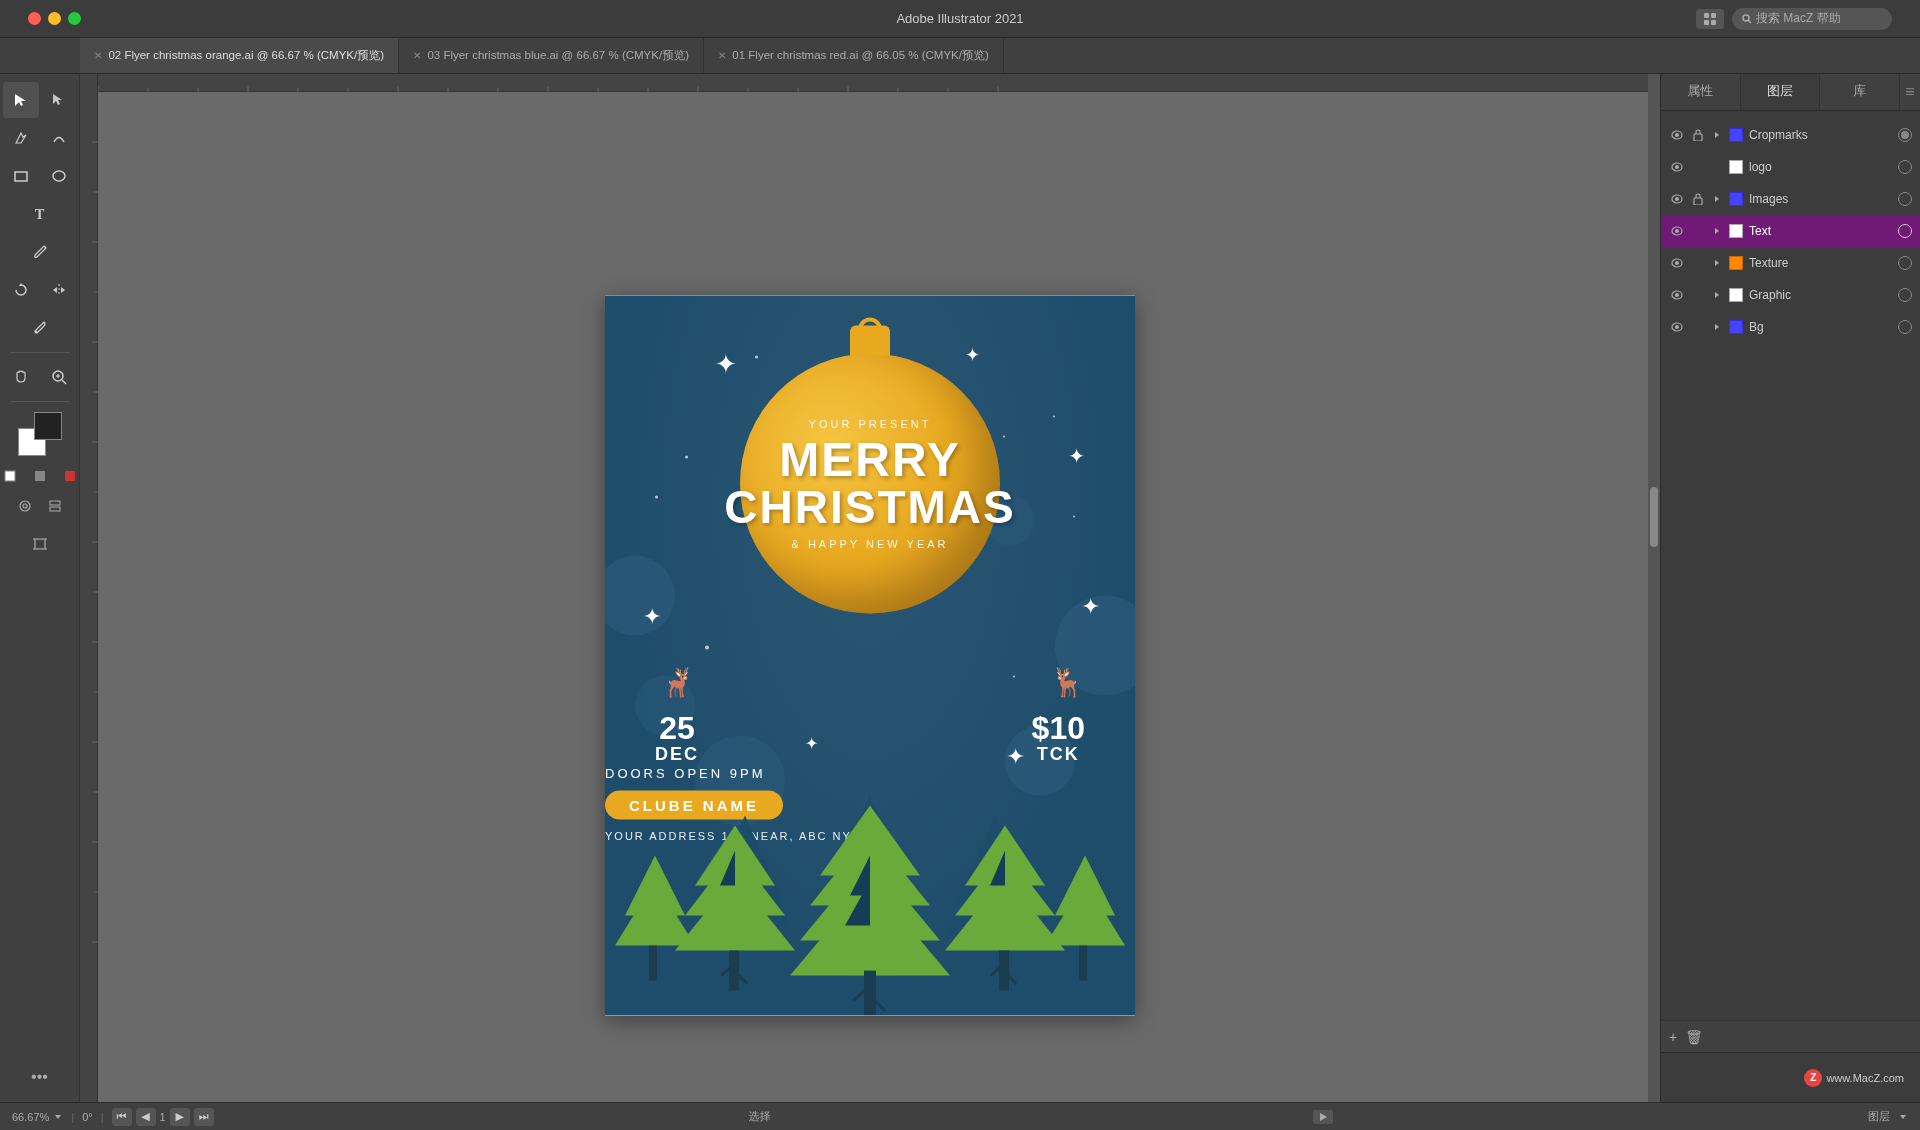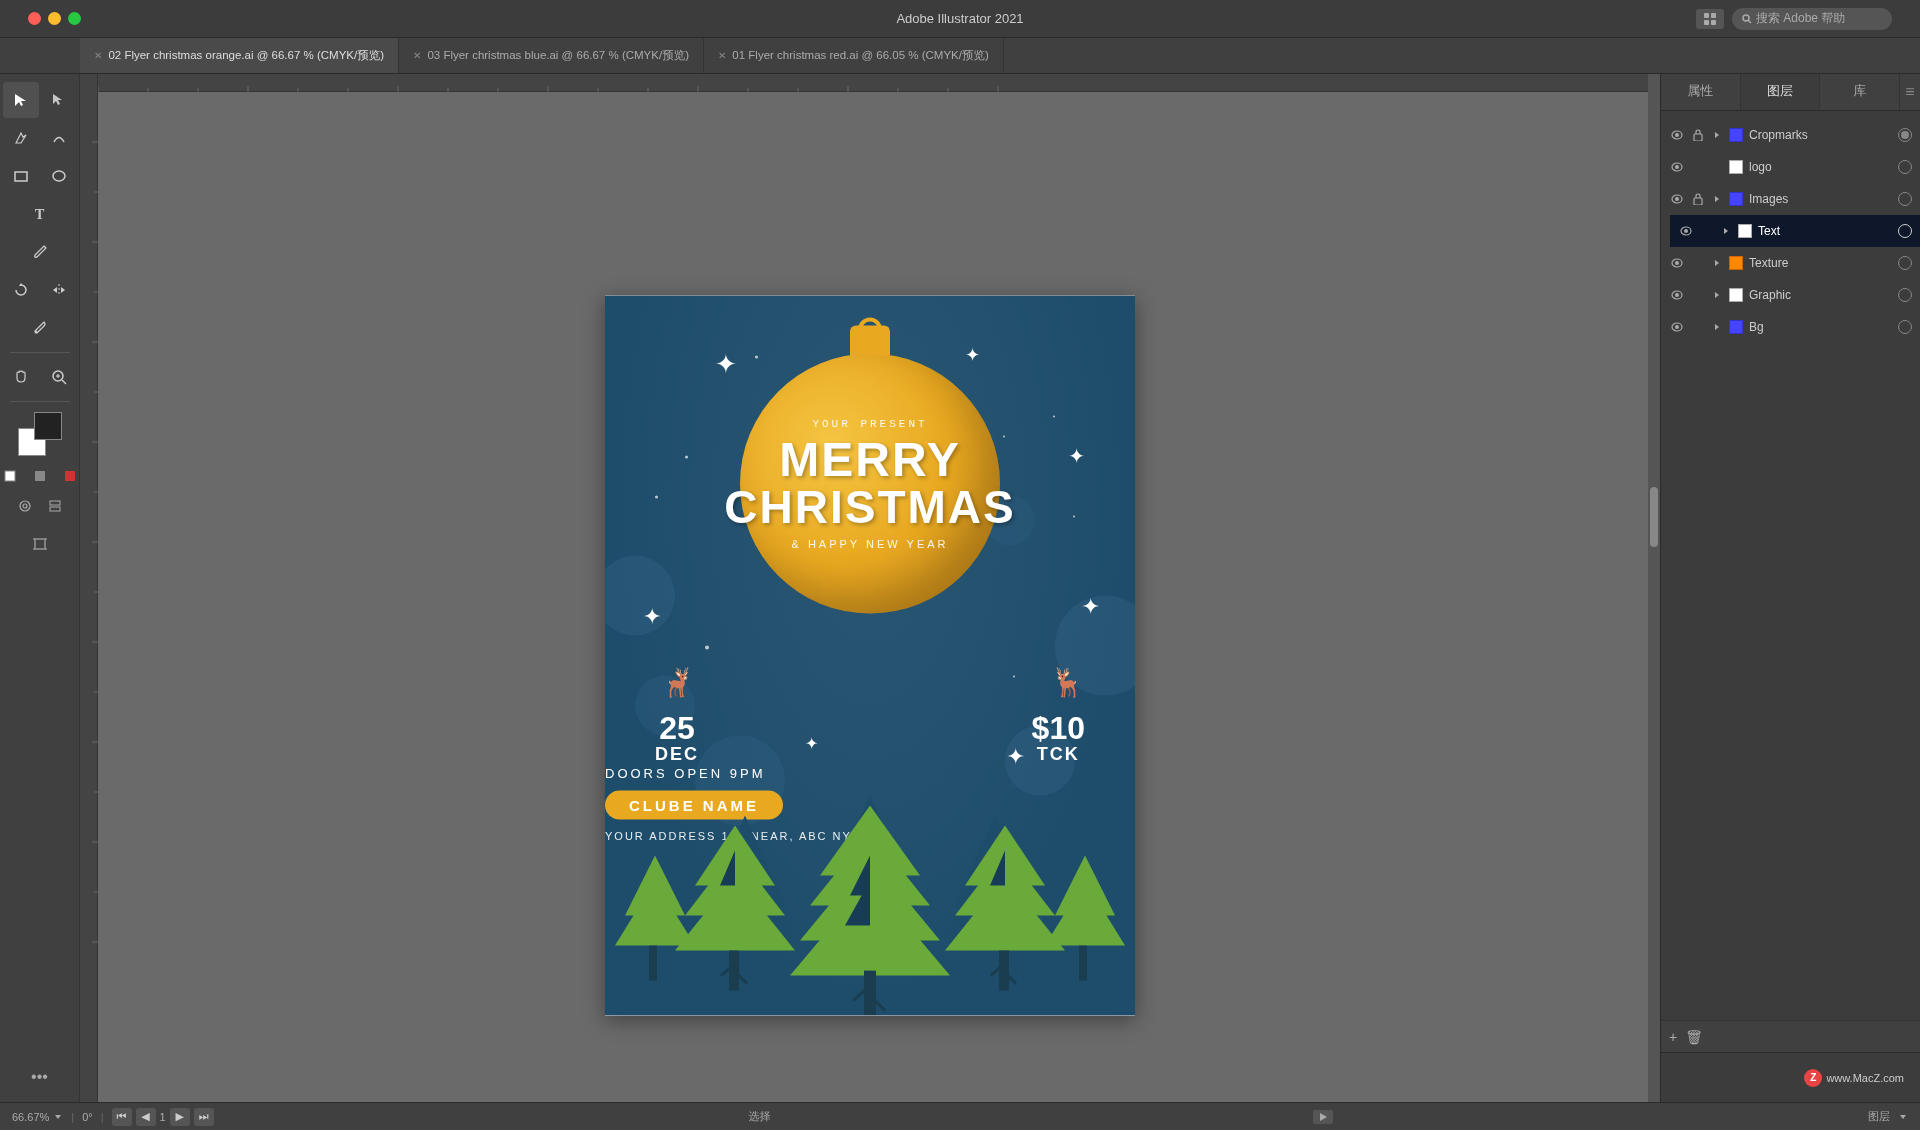--- a/index.html
+++ b/index.html
@@ -248,21 +248,20 @@
       text-align: center;
       margin-top: -2px;
       box-shadow: inset -20px -20px 40px rgba(0,0,0,0.2);
     }
     .present-text {
       color: rgba(255,255,255,0.9);
       font-size: 11px;
       letter-spacing: 3px;
       text-transform: uppercase;
       margin-bottom: 6px;
-      font-family: Liberation Mono, monospace;
     }
     .merry-text {
       color: white;
       font-size: 48px;
       font-weight: 700;
       letter-spacing: 2px;
       text-shadow: 2px 2px 4px rgba(0,0,0,0.3);
       line-height: 1;
     }
     .christmas-text {
@@ -499,21 +498,21 @@
         <rect x="8" y="1" width="5" height="5" rx="1" fill="#aaa"></rect>
         <rect x="1" y="8" width="5" height="5" rx="1" fill="#aaa"></rect>
         <rect x="8" y="8" width="5" height="5" rx="1" fill="#aaa"></rect>
       </svg>
     </div>
     <div class="search-bar">
       <svg width="10" height="10" viewBox="0 0 10 10" fill="#aaa">
         <circle cx="4" cy="4" r="3" stroke="#aaa" stroke-width="1.5" fill="none"></circle>
         <line x1="6.5" y1="6.5" x2="9" y2="9" stroke="#aaa" stroke-width="1.5"></line>
       </svg>
-      <span>搜索 Adobe 帮助</span>
+      <span>搜索 MacZ 帮助</span>
     </div>
   </div>
 </div>
 
 <div class="tabbar">
   <div class="tab active">
     <span class="tab-close">✕</span>
     <span>02 Flyer christmas orange.ai @ 66.67 % (CMYK/预览)</span>
   </div>
   <div class="tab">
@@ -928,21 +927,21 @@
         <div class="layer-expand">
           <svg width="8" height="8" viewBox="0 0 8 8" fill="#aaa">
             <polygon points="2,1 6,4 2,7"></polygon>
           </svg>
         </div>
         <div class="layer-color" style="background:#4444ff;border-color:#3333cc;"></div>
         <span class="layer-name">Images</span>
         <div class="layer-visibility"></div>
       </div>
 
-      <div class="layer-row" style="background:#0f172a;margin-left:9px;">
+      <div class="layer-row" style="background:#701a75;">
         <div class="layer-eye">
           <svg width="12" height="10" viewBox="0 0 12 10" fill="none">
             <ellipse cx="6" cy="5" rx="5" ry="4" stroke="#aaa" stroke-width="1.2"></ellipse>
             <circle cx="6" cy="5" r="2" fill="#aaa"></circle>
           </svg>
         </div>
         <div class="layer-lock" style="opacity:0;"></div>
         <div class="layer-expand">
           <svg width="8" height="8" viewBox="0 0 8 8" fill="#aaa">
             <polygon points="2,1 6,4 2,7"></polygon>

